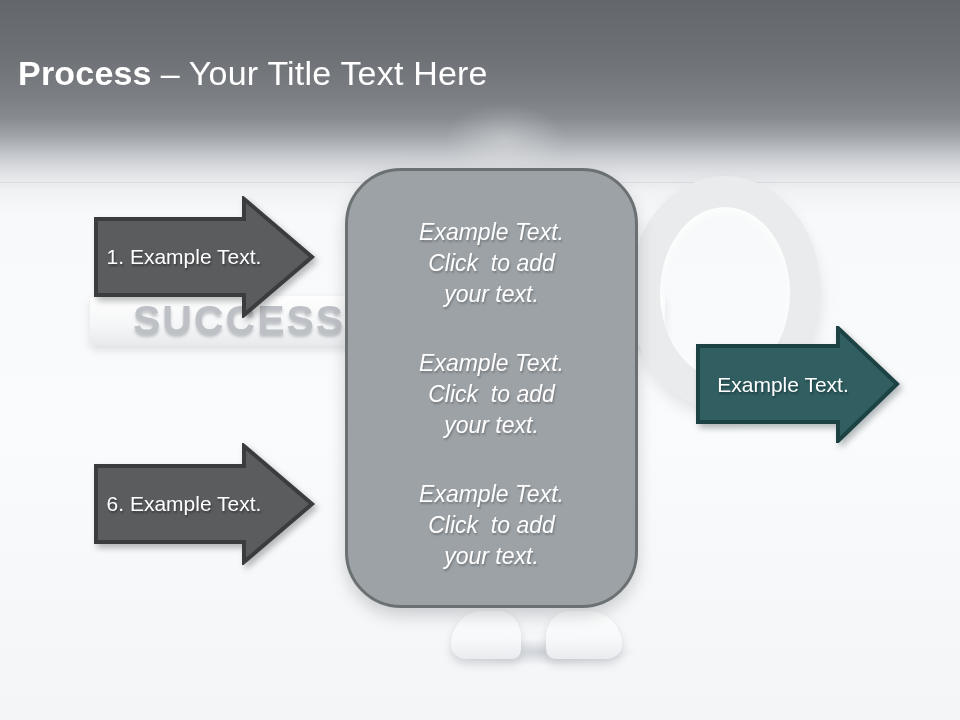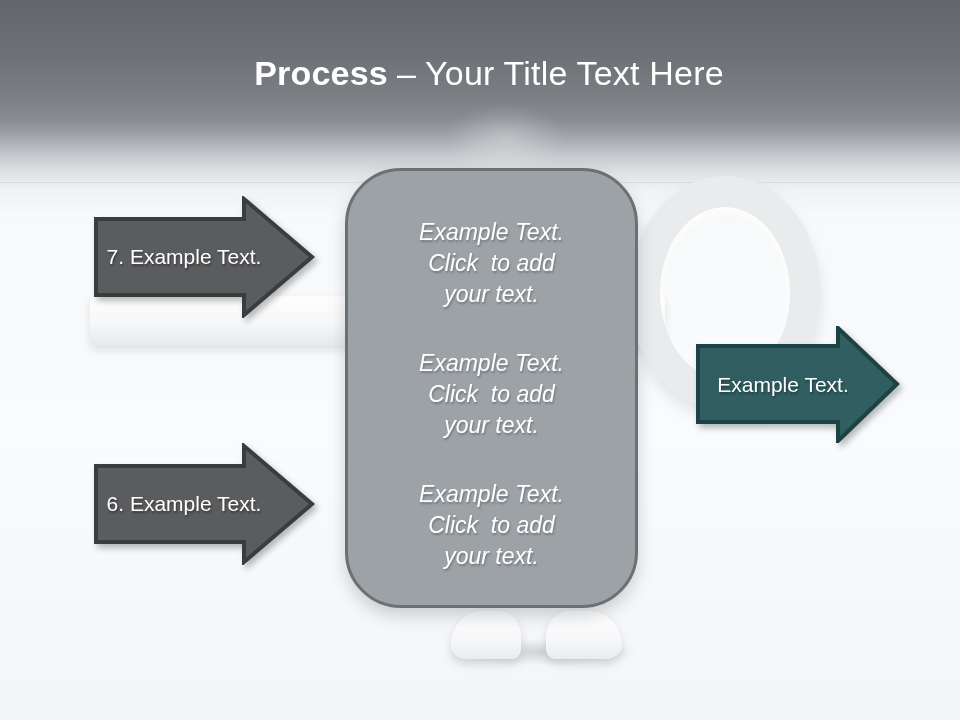--- a/index.html
+++ b/index.html
@@ -7,21 +7,21 @@
     position:relative;width:960px;height:720px;overflow:hidden;
     font-family:"Liberation Sans","DejaVu Sans",sans-serif;
     background:linear-gradient(180deg,
       #63676C 0%, #6E7277 8%, #7A7E83 13%, #888C91 16.5%,
       #A2A6AB 19%, #C4C7CB 21.5%, #E0E2E5 24%, #F1F2F4 26.5%,
       #F8F9FA 30%, #FAFBFC 60%, #F4F5F7 100%);
   }
   
   .title{
     position:absolute;top:52px;left:0;width:100%;height:46px;
-    text-align:center;color:#fff;font-size:34px;line-height:42px;
+    color:#fff;font-size:34px;line-height:42px;
     padding-left:18px;box-sizing:border-box;letter-spacing:.2px;
   }
   .title .emph{font-weight:700;}
   .title .rest{font-weight:400;margin-left:9px;}
   .wallline{position:absolute;left:0;top:182px;width:100%;height:1px;
     background:rgba(150,155,160,.18);}
   
   .head-hint{position:absolute;left:425px;top:92px;width:160px;height:95px;
     background:radial-gradient(closest-side,rgba(255,255,255,.30),rgba(255,255,255,0) 75%);
     z-index:1;}
@@ -82,30 +82,31 @@
 
 <div class="slide">
 
   <div class="title">
     <span class="emph">Process</span><span class="rest">– Your Title Text Here</span>
   </div>
   <div class="wallline"></div>
 
   <div class="head-hint"></div>
   <div class="key-shaft"></div>
+  <div class="success">SUCCESS</div>
   <div class="key-ring"></div>
   <div class="ground-shadow"></div>
   <div class="foot left"></div>
   <div class="foot right"></div>
 
   <div class="step s1">
     <svg viewBox="0 0 222 122">
       <polygon class="step-poly" points="2,23 150,23 150,3 218,61 150,119 150,99 2,99"></polygon>
     </svg>
-    <div class="lbl">7. Example Text.</div>
+    <div class="lbl">1. Example Text.</div>
   </div>
   <div class="step s3">
     <svg viewBox="0 0 222 122">
       <polygon class="step-poly" points="2,23 150,23 150,3 218,61 150,119 150,99 2,99"></polygon>
     </svg>
     <div class="lbl">6. Example Text.</div>
   </div>
 
   <div class="panel">
     <div class="block">Example Text.

